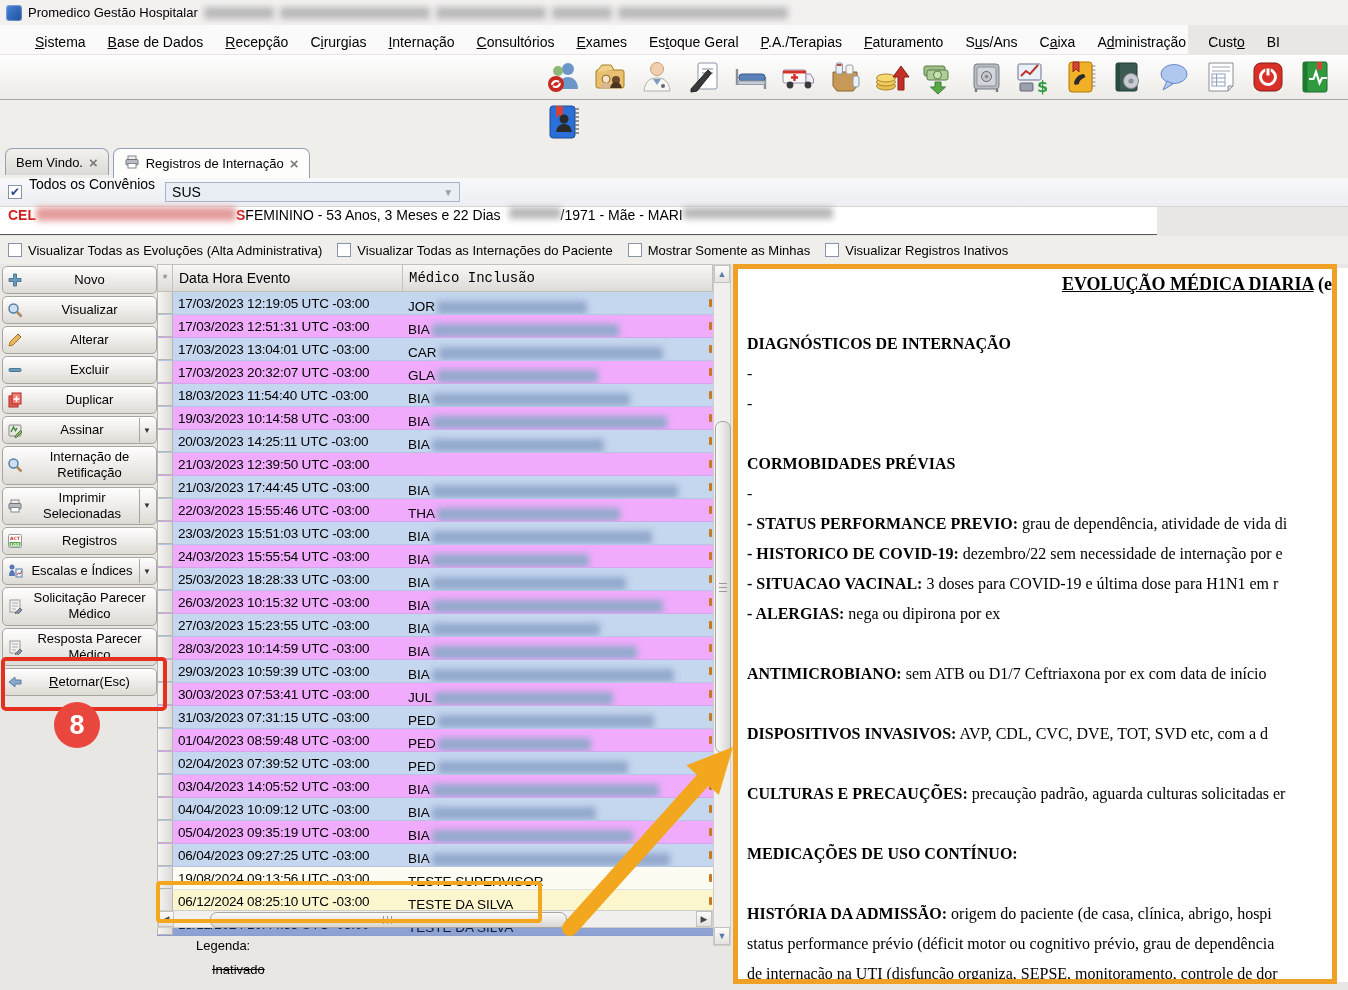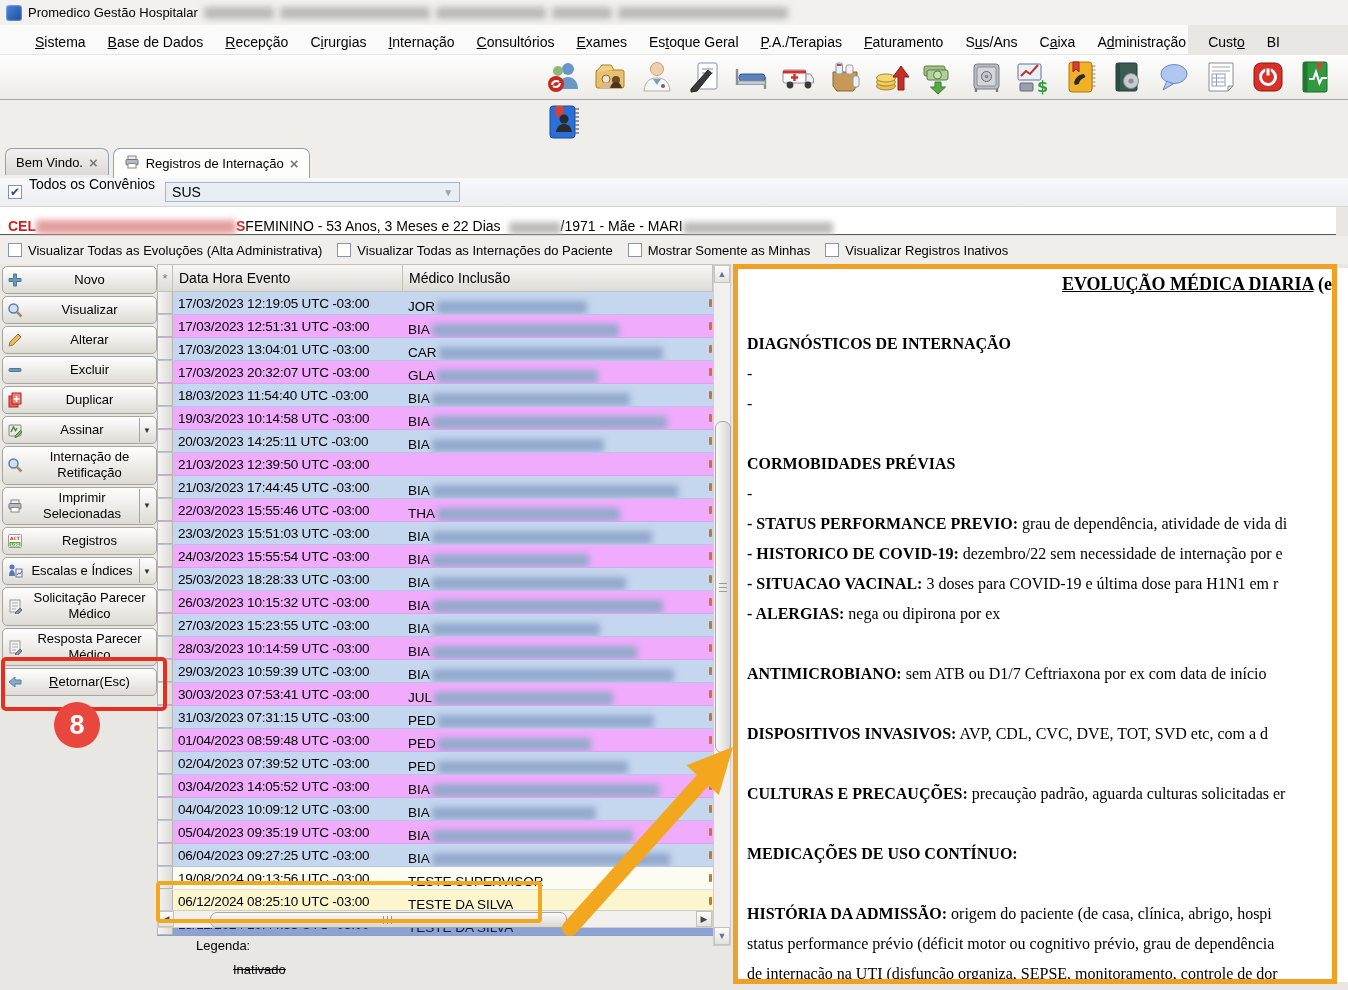--- a/index.html
+++ b/index.html
@@ -39,21 +39,21 @@
 
   
   #filterrow{left:0;top:178px;width:1348px;height:29px;background:linear-gradient(#f7f8fa,#eceef2);display:flex;align-items:center;padding-left:8px;box-sizing:border-box;border-bottom:1px solid #d8d6d2}
   .cb{width:14px;height:14px;background:#fff;border:1px solid #8a94a8;display:inline-flex;align-items:center;justify-content:center;font-size:12px;color:#2a4a8a;box-sizing:border-box}
   .cb.checked::after{content:"✔"}
   #filterlabel{font-size:14px;margin:0 10px 16px 7px}
   #convselect{width:295px;height:20px;background:#e9edf4;border:1px solid #aab4c8;display:flex;align-items:center;justify-content:space-between;padding:0 6px;font-size:14px;box-sizing:border-box}
   #convselect .arr{color:#9aa2b0;font-size:10px}
 
   
-  #patientrow{left:0;top:207px;width:1336px;height:28px;background:#fff;border-bottom:1px solid #55565a;display:flex;align-items:flex-end;padding-left:8px;box-sizing:border-box;font-size:14px;white-space:nowrap}
+  #patientrow{left:0;top:207px;width:1157px;height:28px;background:#fff;border-bottom:1px solid #55565a;display:flex;align-items:flex-start;padding-left:8px;box-sizing:border-box;font-size:14px;white-space:nowrap}
   .red{color:#d41f1f;font-weight:bold}
 
   
   #checkrow{left:0;top:236px;width:1348px;height:28px;background:#f0eeea;display:flex;align-items:center;padding-left:8px;box-sizing:border-box;gap:6px}
   #checkrow .lbl{font-size:13px;margin-right:9px;white-space:nowrap}
 
   
   #sidebar{left:2px;top:266px;width:155px;display:flex;flex-direction:column;gap:2px}
   .sbtn{display:flex;align-items:center;min-height:28px;border:1px solid #a8a59e;border-radius:5px;background:linear-gradient(#fefefe,#dedbd5);font-size:13px;padding:1px 2px;box-sizing:border-box}
   .sbtn .ic{width:20px;flex:0 0 20px;display:flex;justify-content:center}
@@ -86,21 +86,21 @@
   .sarrow{position:absolute;left:0;width:100%;height:18px;display:flex;align-items:center;justify-content:center;font-size:9px;color:#5878a8;background:linear-gradient(#fcfcfb,#e4e2de);border:1px solid #c5c3be;box-sizing:border-box}
   #vthumb{position:absolute;left:1px;top:156px;width:14px;height:330px;border:1px solid #a8a6a2;border-radius:7px;background:linear-gradient(90deg,#fafaf9,#d8d6d2);display:flex;align-items:center;justify-content:center}
   #vthumb .grip{width:8px;height:9px;background:repeating-linear-gradient(0deg,#999 0 1px,transparent 1px 4px)}
   #hscroll{left:157px;top:910px;width:556px;height:18px;background:#f1f0ee;border:1px solid #d0cec9;box-sizing:border-box}
   .harrow{position:absolute;top:0;width:16px;height:100%;display:flex;align-items:center;justify-content:center;font-size:9px;color:#44474e;background:linear-gradient(#fcfcfb,#e4e2de);border:1px solid #c5c3be;box-sizing:border-box}
   #hthumb{position:absolute;left:52px;top:1px;width:355px;height:14px;border:1px solid #a8a6a2;border-radius:7px;background:linear-gradient(#fafaf9,#d8d6d2);display:flex;align-items:center;justify-content:center}
   #hthumb .grip{width:11px;height:8px;background:repeating-linear-gradient(90deg,#999 0 1px,transparent 1px 4px)}
 
   
   #legend{left:196px;top:938px;font-size:13px}
-  #legenditem{left:233px;top:962px;font-size:13px;text-decoration:line-through}
+  #legenditem{left:212px;top:962px;font-size:13px;text-decoration:line-through}
 
   
   #docbg{left:737px;top:268px;width:611px;height:714px;background:#fff;z-index:20}
   #docpage{left:747px;top:269px;width:900px;z-index:30;font-family:"Liberation Serif",serif;font-size:16px;color:#000}
   .dline{height:30px;line-height:30px;white-space:nowrap}
   .dline b{font-weight:bold}
   #doctitle{text-align:center;font-weight:bold;font-size:18px;height:30px;line-height:30px;white-space:nowrap}
   #doctitle .tt{text-decoration:underline}
   .annotation-doc-border{left:733px;top:264px;width:604px;height:720px;border:5px solid #f0a125;box-sizing:border-box;z-index:40;pointer-events:none}
 
@@ -465,21 +465,21 @@
       </span>
       <span class="cap"><u>R</u>etornar(Esc)</span>
     </div>
   </div>
 <div class="abs annotation-red-box"></div>
 <div id="badge8" class="abs">8</div>
 
 <div id="tablehead" class="abs">
     <div class="hcell first" style="width: 16px;">*</div>
     <div class="hcell" style="width: 230px;">Data Hora Evento</div>
-    <div class="hcell" style="flex: 1 1 0%;">Médico Inclusão</div>
+    <div class="hcell" style="flex: 1 1 0%; font-family: Liberation Mono, monospace;">Médico Inclusão</div>
   </div>
 <div id="tablebody" class="abs">
     <div class="trow zb">
       <div class="sel-cell"></div>
       <div class="dt-cell">17/03/2023 12:19:05 UTC -03:00</div>
       <div class="md-cell">
         <span>JOR</span>
         <span class="blur blue" style="width: 150px; margin-left: 2px;"></span>
       </div>
     </div>

